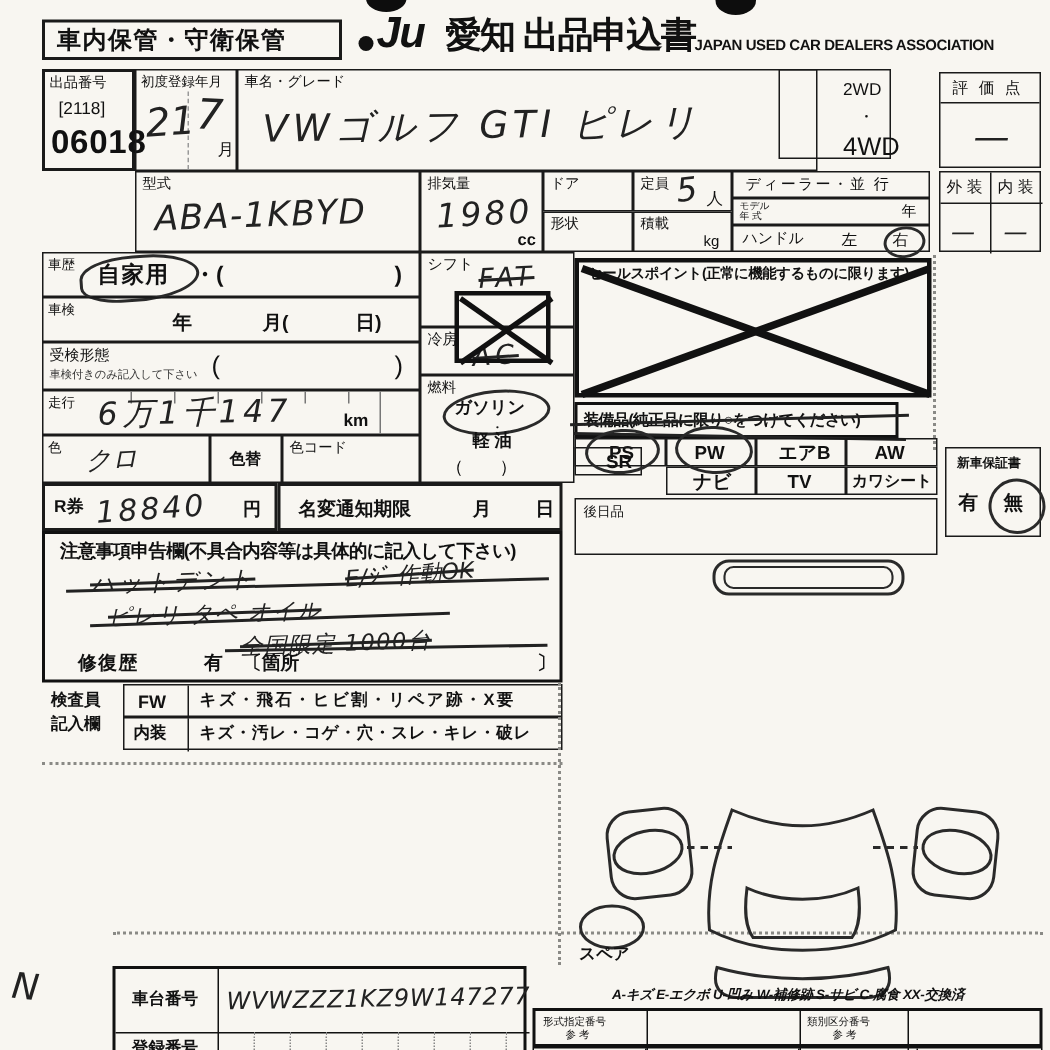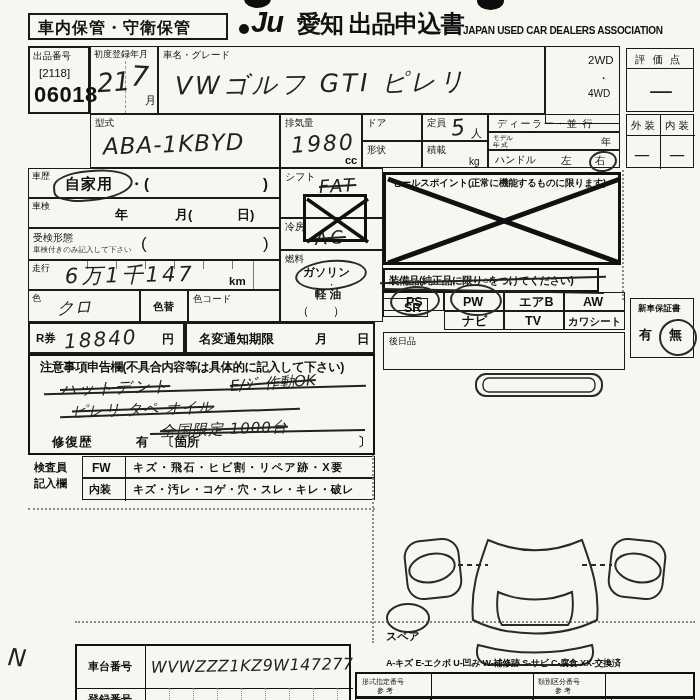--- a/index.html
+++ b/index.html
@@ -44,24 +44,24 @@
     <span class="lb" style="left:3px;top:3px;font-size:9px;">初度登録年月</span>
     <div class="abs" style="left:34px;top:14px;height:52px;border-left:1px dashed #999;"></div>
     <span class="hw" style="left:6px;top:22px;font-size:26px;transform:rotate(-4deg);">21</span>
     <span class="hw" style="left:40px;top:16px;font-size:28px;transform:rotate(3deg);">7</span>
     <span class="pt" style="left:54px;top:48px;font-size:11px;">月</span>
   </div>
   <div class="cell" style="left:158px;top:46px;width:387px;height:68px;">
     <span class="lb" style="left:4px;top:3px;">車名・グレード</span>
     <span class="hw" style="left:16px;top:24px;font-size:25px;letter-spacing:3px;transform:rotate(-1deg);">VWゴルフ GTI ピレリ</span>
   </div>
-  <div class="cell" style="left:545px;top:46px;width:75px;height:78px;">
+  <div class="cell" style="left:519px;top:46px;width:75px;height:60px;">
     <span class="pt" style="left:42px;top:8px;font-size:11.5px;">2WD</span>
     <span class="pt" style="left:52px;top:26px;font-size:11px;">・</span>
-    <span class="pt" style="left:42px;top:42px;font-size:10px;">4WD</span>
+    <span class="pt" style="left:42px;top:42px;font-size:17px;">4WD</span>
   </div>
   <div class="cell" style="left:626px;top:48px;width:68px;height:64px;">
     <div class="abs" style="left:0;top:0;width:100%;height:20px;border-bottom:1.5px solid #1a1a1a;">
       <span class="pt" style="left:8px;top:5px;font-size:10.5px;letter-spacing:2px;">評 価 点</span>
     </div>
     <span class="hw" style="left:22px;top:30px;font-size:24px;">—</span>
   </div>
   <div class="cell" style="left:626px;top:114px;width:68px;height:54px;">
     <div class="abs" style="left:33px;top:0;height:54px;border-left:1.5px solid #1a1a1a;"></div>
     <div class="abs" style="left:0;top:20px;width:68px;border-top:1.5px solid #1a1a1a;"></div>
@@ -282,21 +282,21 @@
     <line x1="88" y1="197" x2="118" y2="197" stroke-dasharray="5 4"></line>
     <line x1="212" y1="197" x2="242" y2="197" stroke-dasharray="5 4"></line>
     <path d="M118,172 C110,195 100,220 103,252 C138,270 192,270 227,252 C230,220 220,195 212,172 C180,186 150,186 118,172 Z"></path>
     <path d="M128,224 C126,240 127,250 132,257 L198,257 C203,250 204,240 202,224 C180,234 150,234 128,224 Z"></path>
     <path d="M108,277 C104,292 112,298 126,297 L204,297 C218,298 226,292 222,277 C186,287 144,287 108,277 Z"></path>
     <ellipse cx="38" cy="250" rx="21" ry="14"></ellipse>
   </svg>
   <span class="pt" style="left:386px;top:631px;font-size:11px;font-weight:bold;z-index:0;">スペア</span>
 
 
-  <span class="pt" style="left:386px;top:659px;font-size:9px;font-weight:bold;z-index:2;letter-spacing:-0.2px;">A-キズ  E-エクボ  U-凹み  W-補修跡  S-サビ  C-腐食  XX-交換済</span>
+  <span class="pt" style="left:408px;top:659px;font-size:9px;font-weight:bold;z-index:2;letter-spacing:-0.2px;font-style:italic;">A-キズ  E-エクボ  U-凹み  W-補修跡  S-サビ  C-腐食  XX-交換済</span>
 
   <div class="abs" style="left:355px;top:672px;width:340px;height:26px;border:2px solid #111;z-index:2;">
     <div class="abs" style="left:74px;top:0;height:26px;border-left:1px solid #111;"></div>
     <div class="abs" style="left:176px;top:0;height:26px;border-left:1px solid #111;"></div>
     <div class="abs" style="left:248px;top:0;height:26px;border-left:1px solid #111;"></div>
     <span class="lb" style="left:5px;top:4px;font-size:7px;">形式指定番号</span>
     <span class="lb" style="left:20px;top:13px;font-size:7px;">参 考</span>
     <span class="lb" style="left:181px;top:4px;font-size:7px;">類別区分番号</span>
     <span class="lb" style="left:198px;top:13px;font-size:7px;">参 考</span>
   </div>

